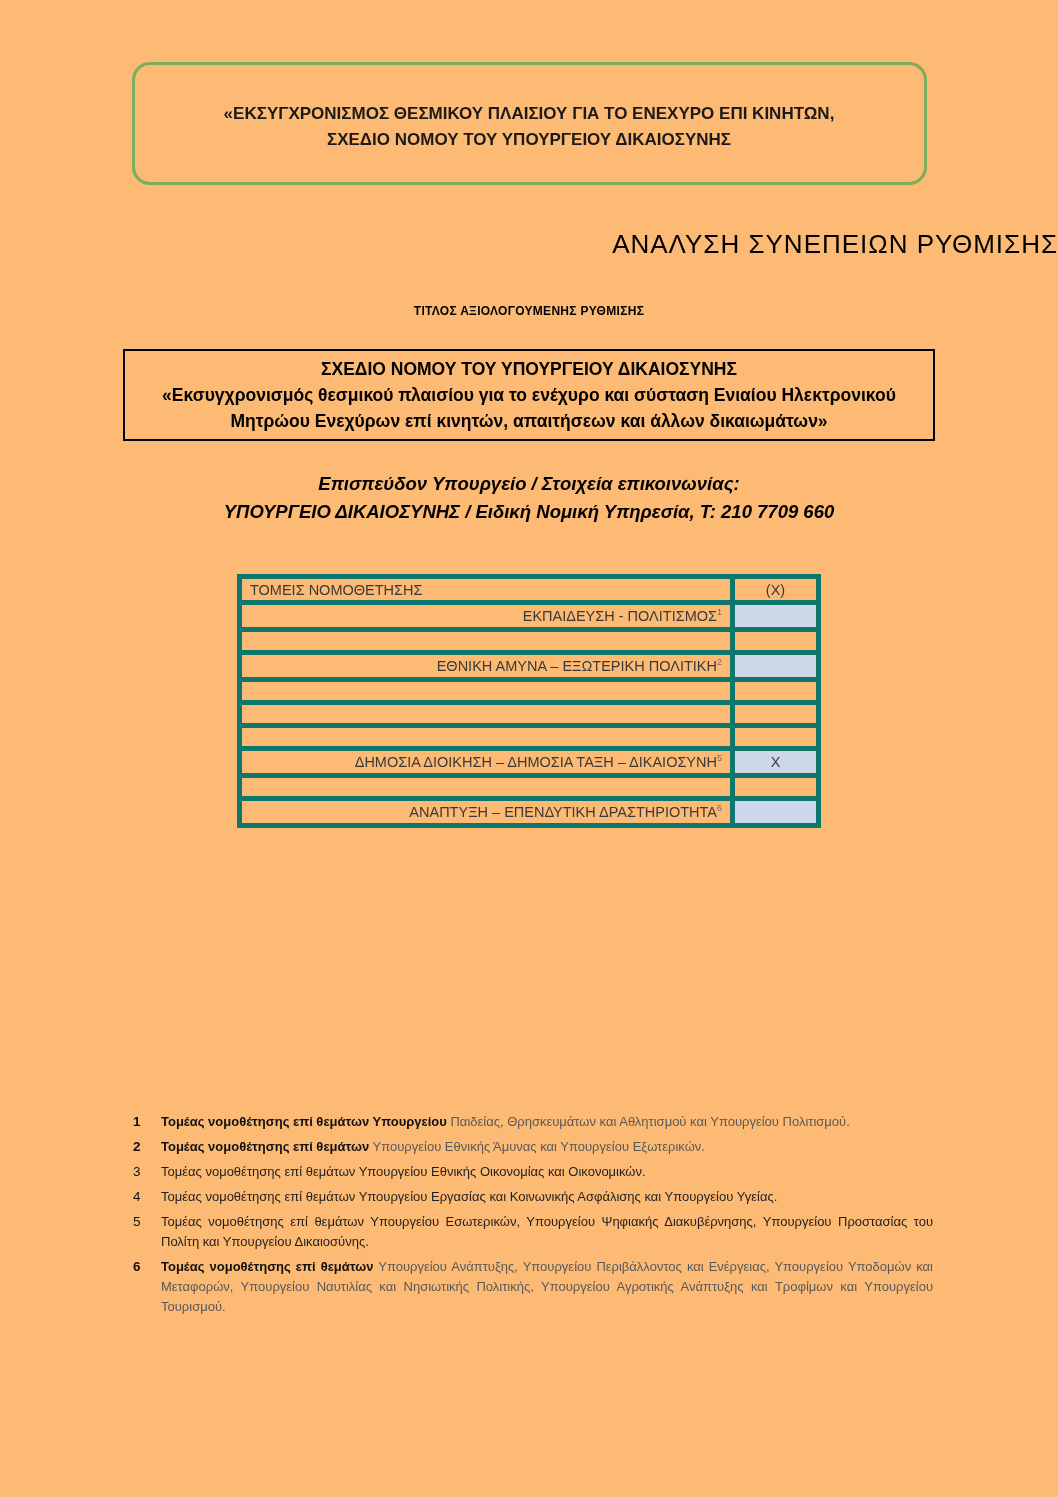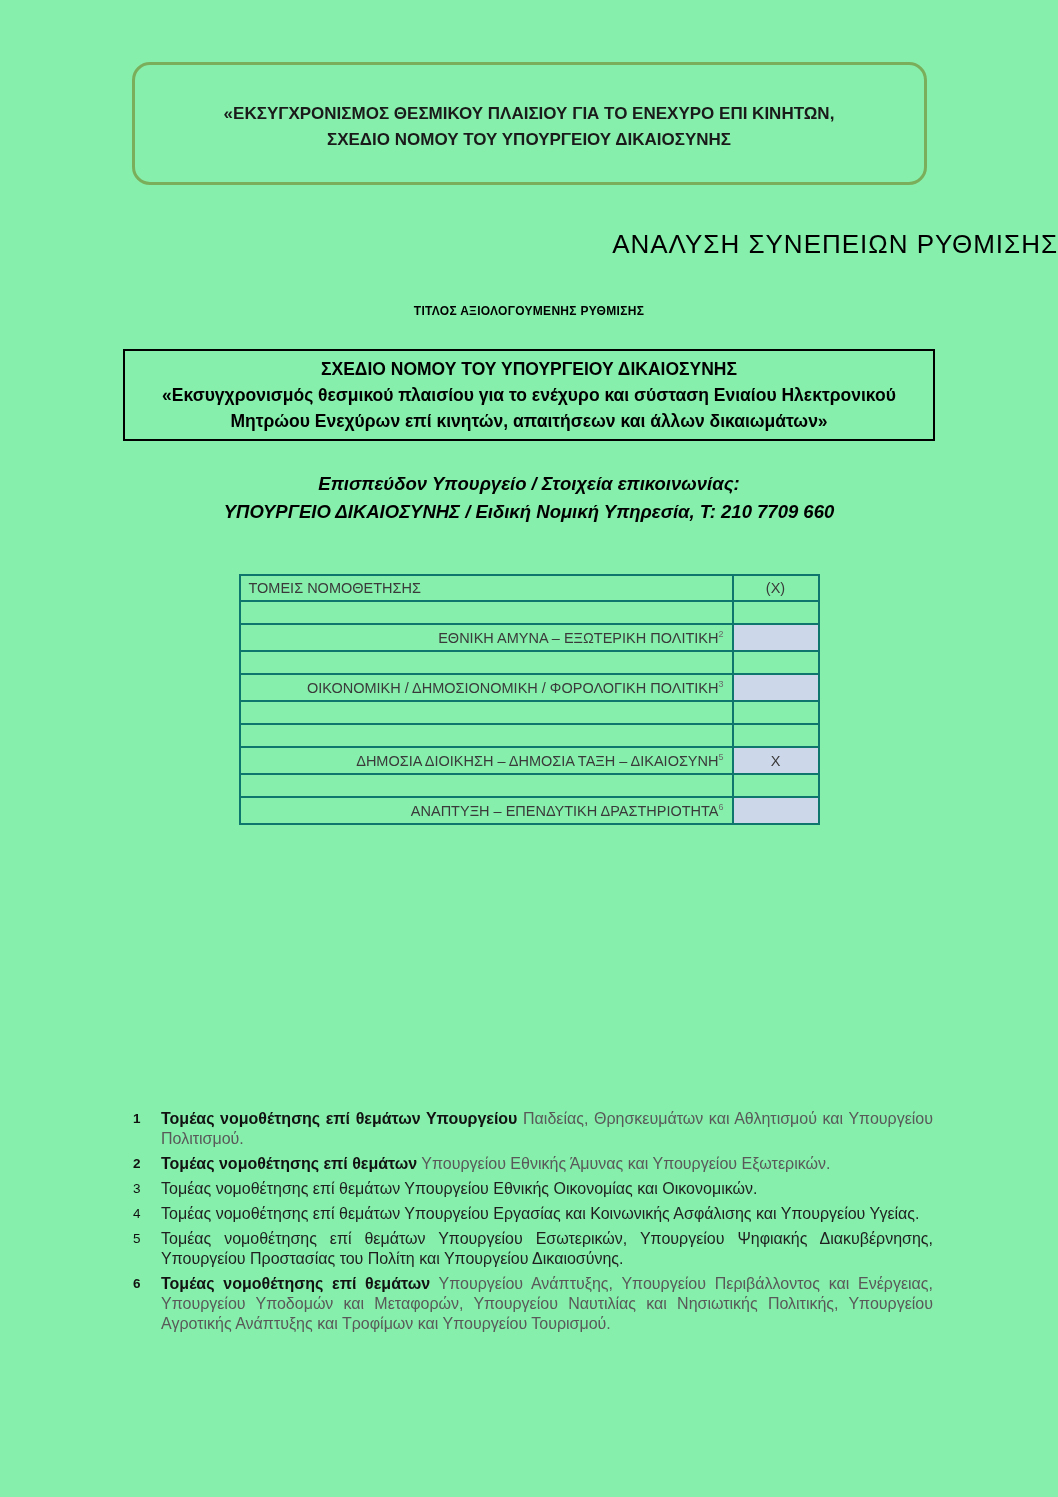--- a/index.html
+++ b/index.html
@@ -4,21 +4,21 @@
 <style>
   * { margin: 0; padding: 0; box-sizing: border-box; }
   html, body { background: #ffffff; }
   body { font-family: "Liberation Sans", sans-serif; }
 
   .page {
     position: relative;
     width: 1058px;
     height: 1497px;
     margin: 0 auto;
-    background: #86efac;
+    background: #fdba74;
     overflow: hidden;
     color: #000;
   }
 
   
   .green-box {
     margin: 62px auto 0;
     width: 795px;
     min-height: 123px;
     border: 3px solid #7BAE5B;
@@ -79,21 +79,21 @@
   }
 
   
   table.sectors {
     margin: 48px auto 0;
     width: 579px;
     border-collapse: collapse;
     table-layout: fixed;
   }
   table.sectors td {
-    border: 2px solid #0f766e;
+    border: 5px solid #0f766e;
     vertical-align: middle;
     font-size: 14.5px;
     color: #3a3a3a;
     margin-top: 25px;
   }
   td.lbl { width: 493px; text-align: right; padding-right: 8px; }
   td.chk { width: 86px; text-align: center; color: #4d4d4d; }
   tr.hdr td { height: 26px; }
   td.hdr-lbl { text-align: left; padding-left: 8px; color: #3a3a3a; }
   tr.row-label td { height: 27px; }
@@ -118,21 +118,21 @@
   .fn-num {
     flex: none;
     width: 28px;
     font-size: 13.5px;
     line-height: 20px;
     color: #111;
   }
   .fn.mixed .fn-num { font-weight: bold; }
   .fn-text {
     flex: 1;
-    font-size: 16px;
+    font-size: 13px;
     line-height: 20px;
     text-align: justify;
   }
   .fn-bold { font-weight: bold; color: #111; }
   .fn.mixed .fn-rest { color: #595959; }
   .fn.plain .fn-rest { color: #1f1f1f; }
 </style>
 </head>
 <body>
 
@@ -158,38 +158,38 @@
     <div class="contact-line">ΥΠΟΥΡΓΕΙΟ ΔΙΚΑΙΟΣΥΝΗΣ / Ειδική Νομική Υπηρεσία, Τ: 210 7709 660</div>
   </div>
 
   <table class="sectors">
     <tbody>
       <tr class="hdr">
         <td class="lbl hdr-lbl">ΤΟΜΕΙΣ ΝΟΜΟΘΕΤΗΣΗΣ</td>
         <td class="chk">(Χ)</td>
       </tr>
 
+      <tr class="row-label">
+        <td class="lbl"><span>ΕΚΠΑΙΔΕΥΣΗ - ΠΟΛΙΤΙΣΜΟΣ</span><sup>1</sup></td>
+        <td class="chk shaded"></td>
+      </tr>
       <tr class="row-empty">
         <td class="lbl"></td>
         <td class="chk"></td>
       </tr>
 
       <tr class="row-label">
         <td class="lbl"><span>ΕΘΝΙΚΗ ΑΜΥΝΑ – ΕΞΩΤΕΡΙΚΗ ΠΟΛΙΤΙΚΗ</span><sup>2</sup></td>
         <td class="chk shaded"></td>
       </tr>
       <tr class="row-empty">
         <td class="lbl"></td>
         <td class="chk"></td>
       </tr>
 
-      <tr class="row-label">
-        <td class="lbl"><span>ΟΙΚΟΝΟΜΙΚΗ / ΔΗΜΟΣΙΟΝΟΜΙΚΗ / ΦΟΡΟΛΟΓΙΚΗ ΠΟΛΙΤΙΚΗ</span><sup>3</sup></td>
-        <td class="chk shaded"></td>
-      </tr>
       <tr class="row-empty">
         <td class="lbl"></td>
         <td class="chk"></td>
       </tr>
 
       <tr class="row-empty">
         <td class="lbl"></td>
         <td class="chk"></td>
       </tr>
 

